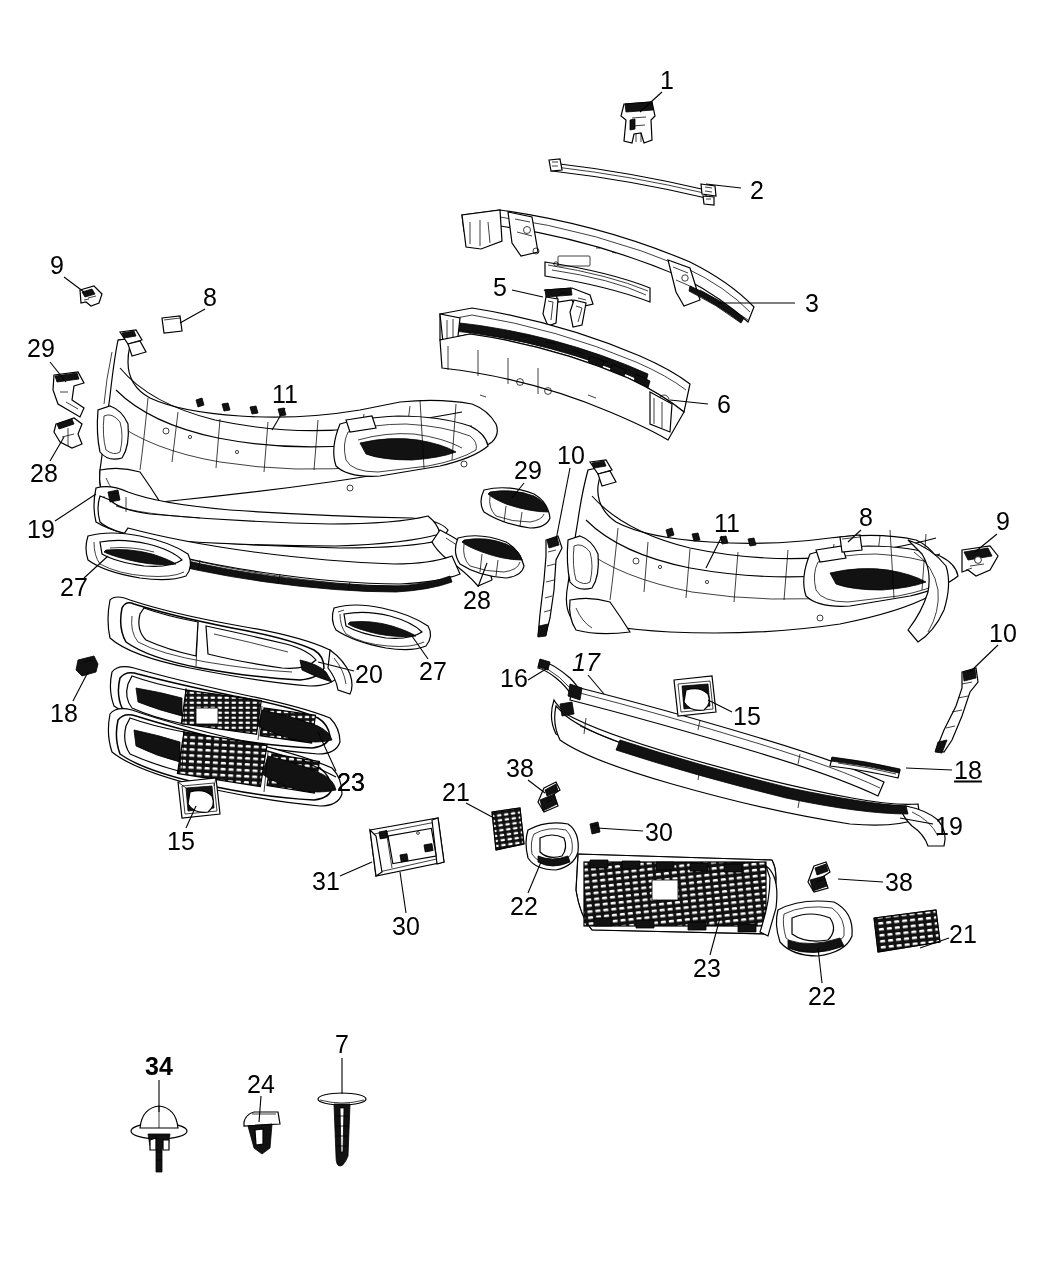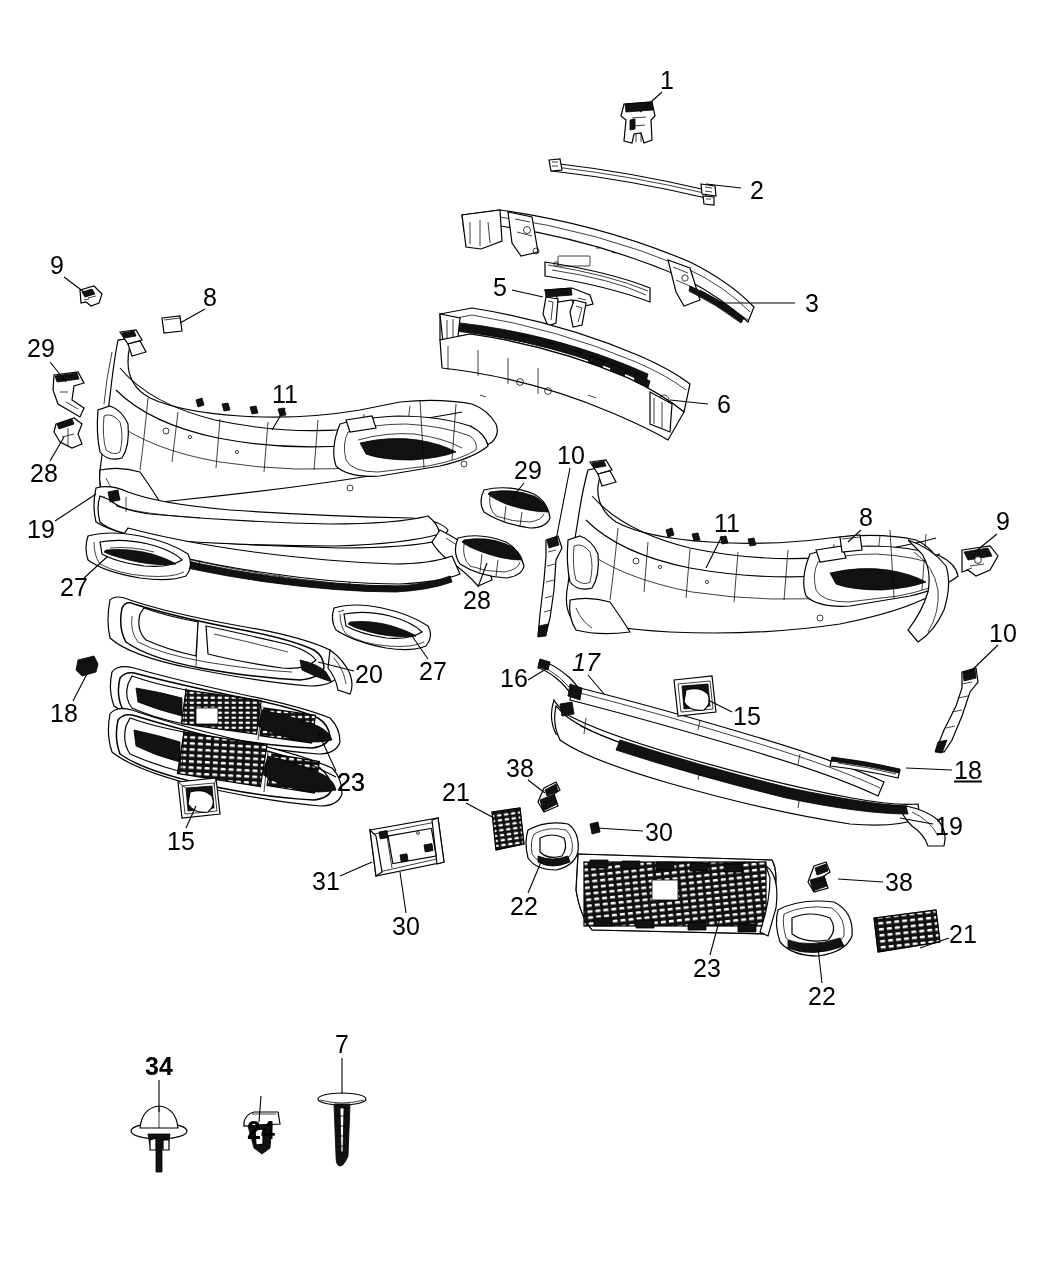--- a/index.html
+++ b/index.html
@@ -540,17 +540,17 @@
       <div class="callout" style="left: 456px; top: 792px;">21</div>
       <div class="callout" style="left: 659px; top: 832px;">30</div>
       <div class="callout" style="left: 326px; top: 881px;">31</div>
       <div class="callout" style="left: 406px; top: 926px; text-align: center;">30</div>
       <div class="callout" style="left: 524px; top: 906px;">22</div>
       <div class="callout" style="left: 707px; top: 968px;">23</div>
       <div class="callout" style="left: 899px; top: 882px;">38</div>
       <div class="callout" style="left: 822px; top: 996px;">22</div>
       <div class="callout" style="left: 963px; top: 934px;">21</div>
       <div class="callout" style="left: 159px; top: 1066px; font-weight: bold;">34</div>
-      <div class="callout" style="left: 261px; top: 1130px; font-weight: bold;">24</div>
+      <div class="callout" style="left: 261px; top: 1084px;">24</div>
       <div class="callout" style="left: 342px; top: 1044px;">7</div>
     </div>
 
 </div>
 
 </body></html>

